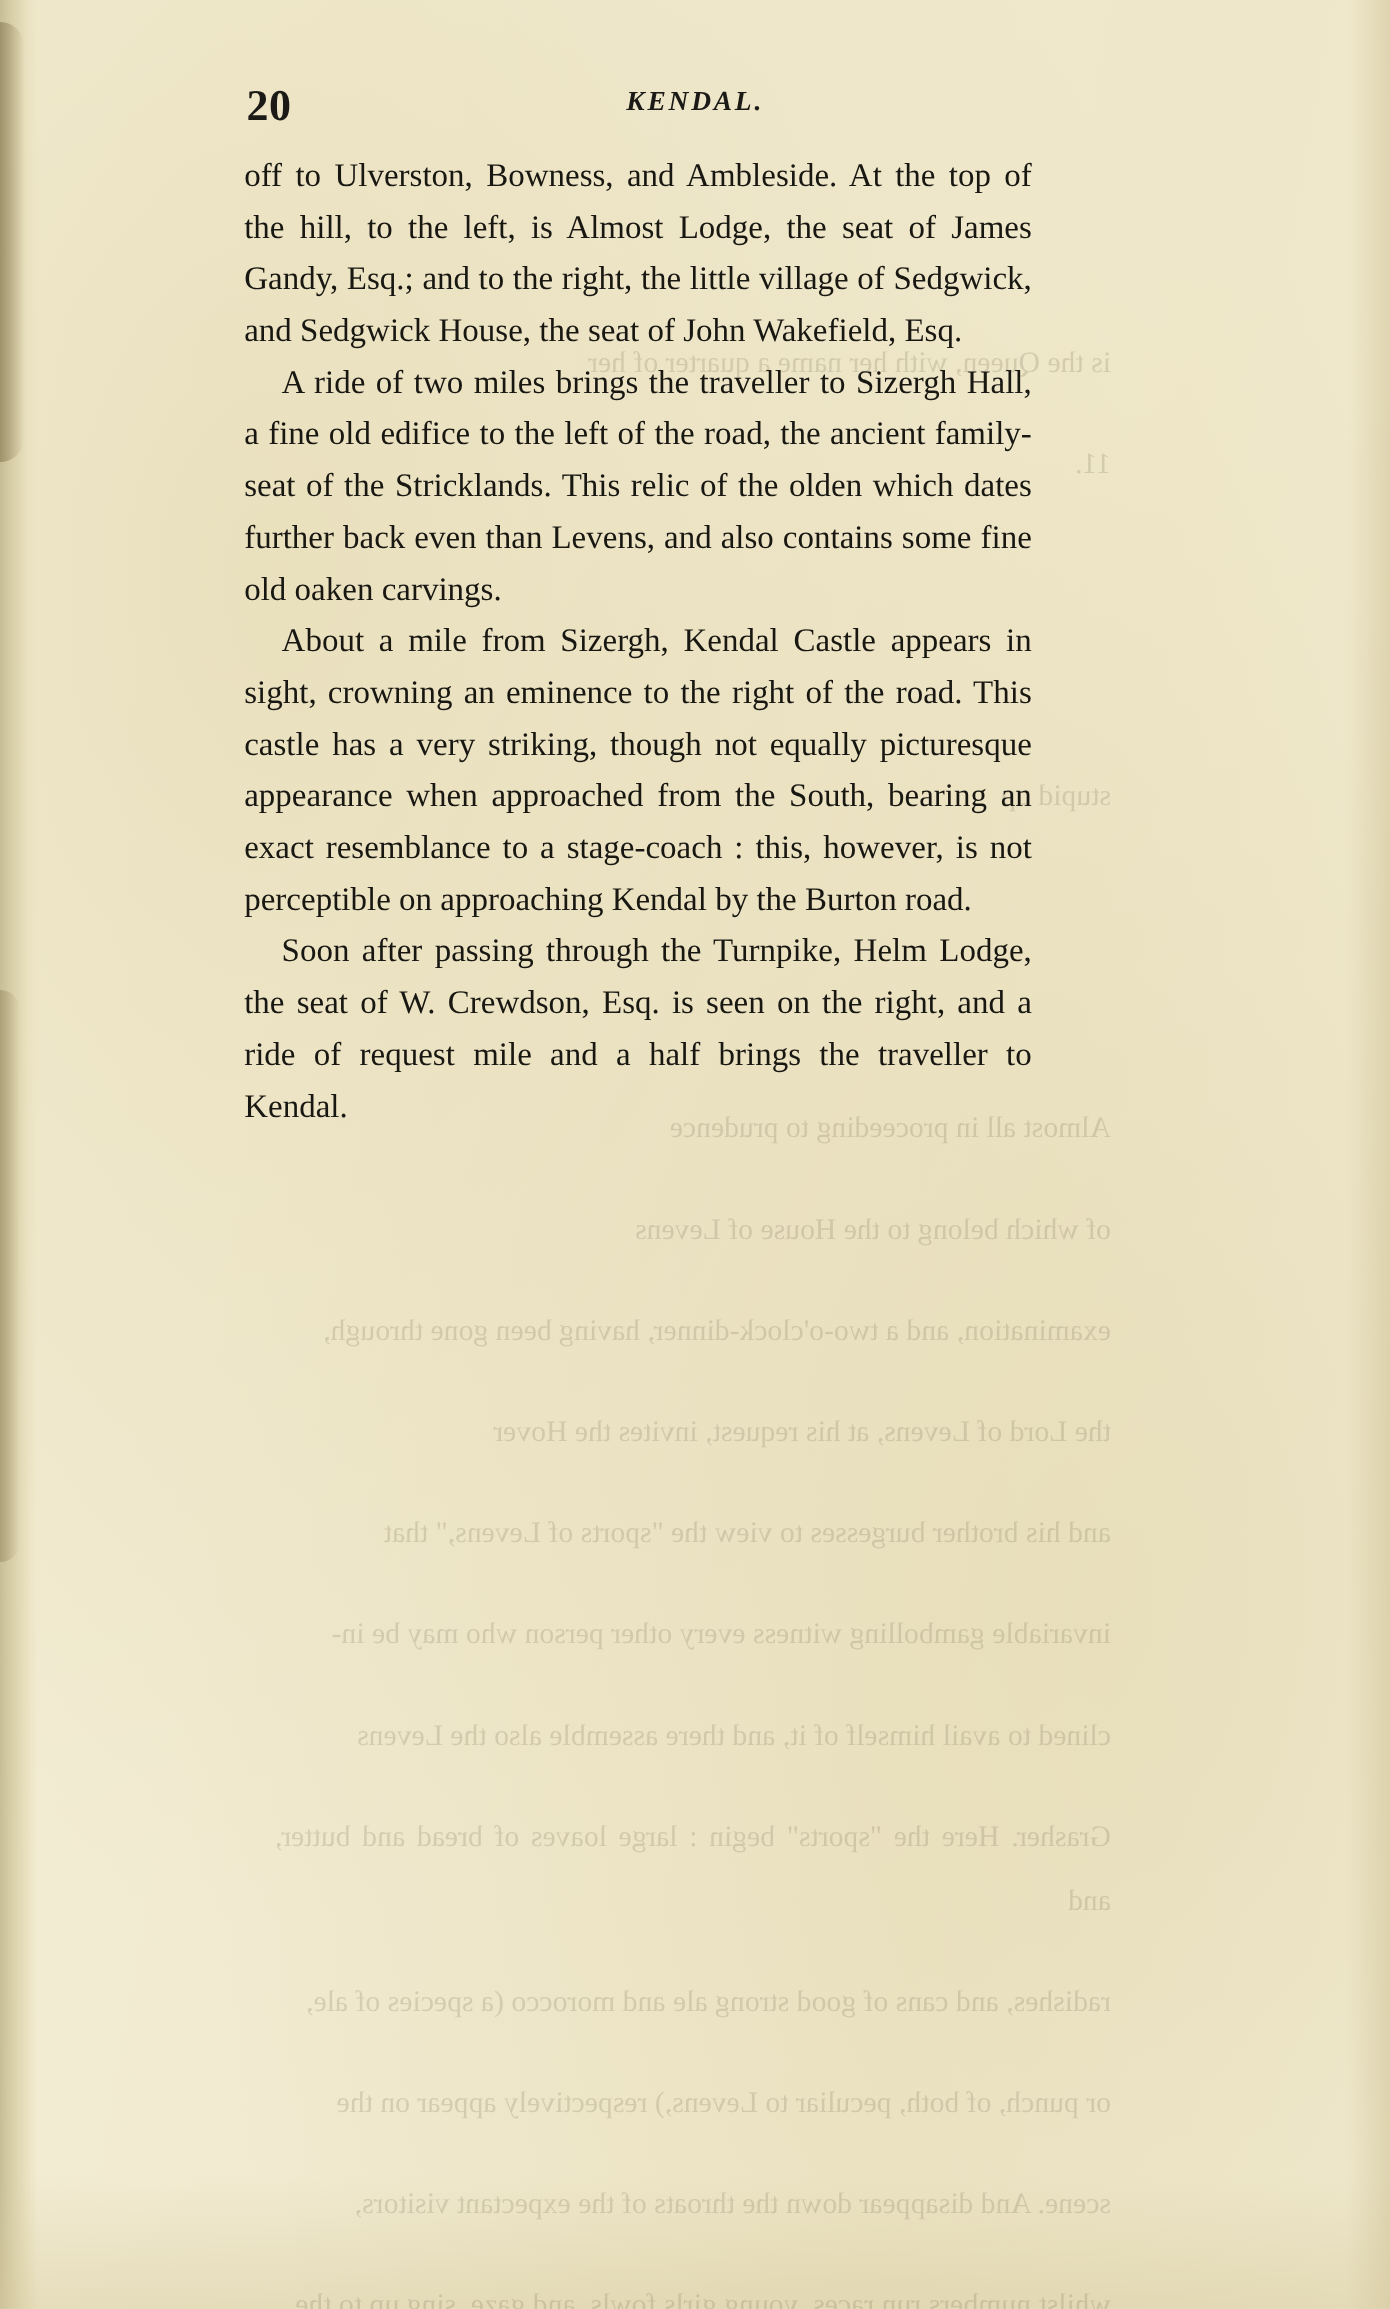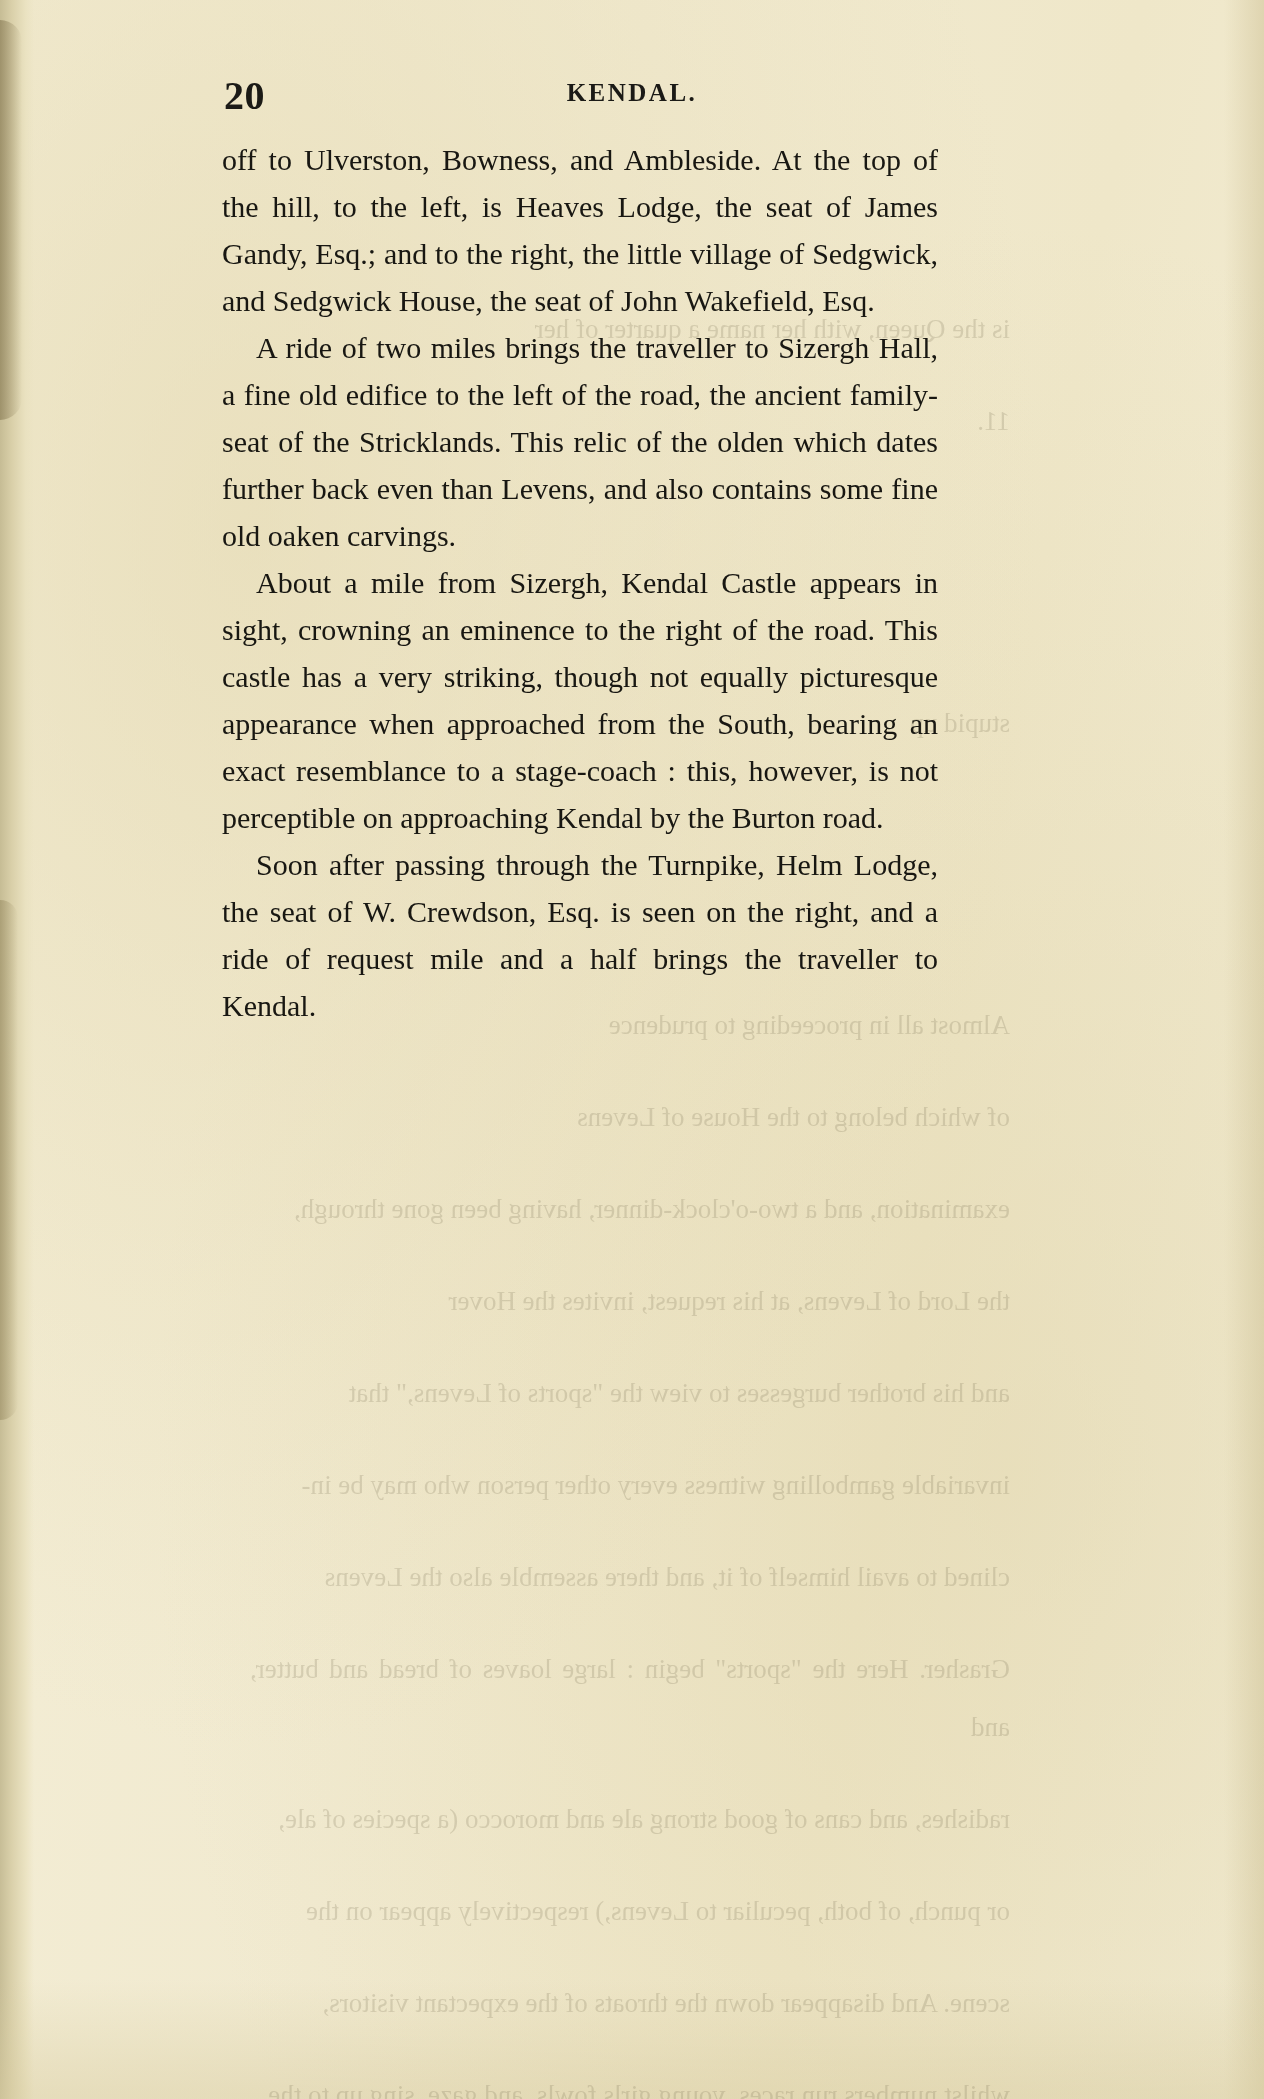--- a/index.html
+++ b/index.html
@@ -104,20 +104,21 @@
   #running-head {
     position: absolute;
     left: 0;
     top: 7px;
     width: 1264px;
     text-align: center;
     font-size: 25px;
     font-weight: bold;
     letter-spacing: 2.5px;
     color: #1b1a16;
+    font-style: italic;
   }
 
   #body-text {
     position: absolute;
     left: 222px;
     top: 136px;
     width: 716px;
     font-size: 30px;
     line-height: 47px;
     color: #181712;
@@ -168,20 +169,20 @@
   </div>
 
   <div id="content">
 
     <div id="header">
       <div id="page-number">20</div>
       <div id="running-head">KENDAL.</div>
     </div>
 
     <div id="body-text">
-      <p>off to Ulverston, Bowness, and Ambleside. At the top of the hill, to the left, is Heaves Lodge, the seat of James Gandy, Esq.; and to the right, the little village of Sedgwick, and Sedgwick House, the seat of John Wakefield, Esq.</p>
+      <p>off to Ulverston, Bowness, and Ambleside. At the top of the hill, to the left, is Almost Lodge, the seat of James Gandy, Esq.; and to the right, the little village of Sedgwick, and Sedgwick House, the seat of John Wakefield, Esq.</p>
       <p class="indented">A ride of two miles brings the traveller to Sizergh Hall, a fine old edifice to the left of the road, the ancient family-seat of the Stricklands. This relic of the olden which dates further back even than Levens, and also contains some fine old oaken carvings.</p>
       <p class="indented">About a mile from Sizergh, Kendal Castle appears in sight, crowning an eminence to the right of the road. This castle has a very striking, though not equally picturesque appearance when approached from the South, bearing an exact resemblance to a stage-coach : this, however, is not perceptible on approaching Kendal by the Burton road.</p>
       <p class="indented">Soon after passing through the Turnpike, Helm Lodge, the seat of W. Crewdson, Esq. is seen on the right, and a ride of request mile and a half brings the traveller to Kendal.</p>
     </div>
 
   </div>
 </div>
 
 </body></html>

